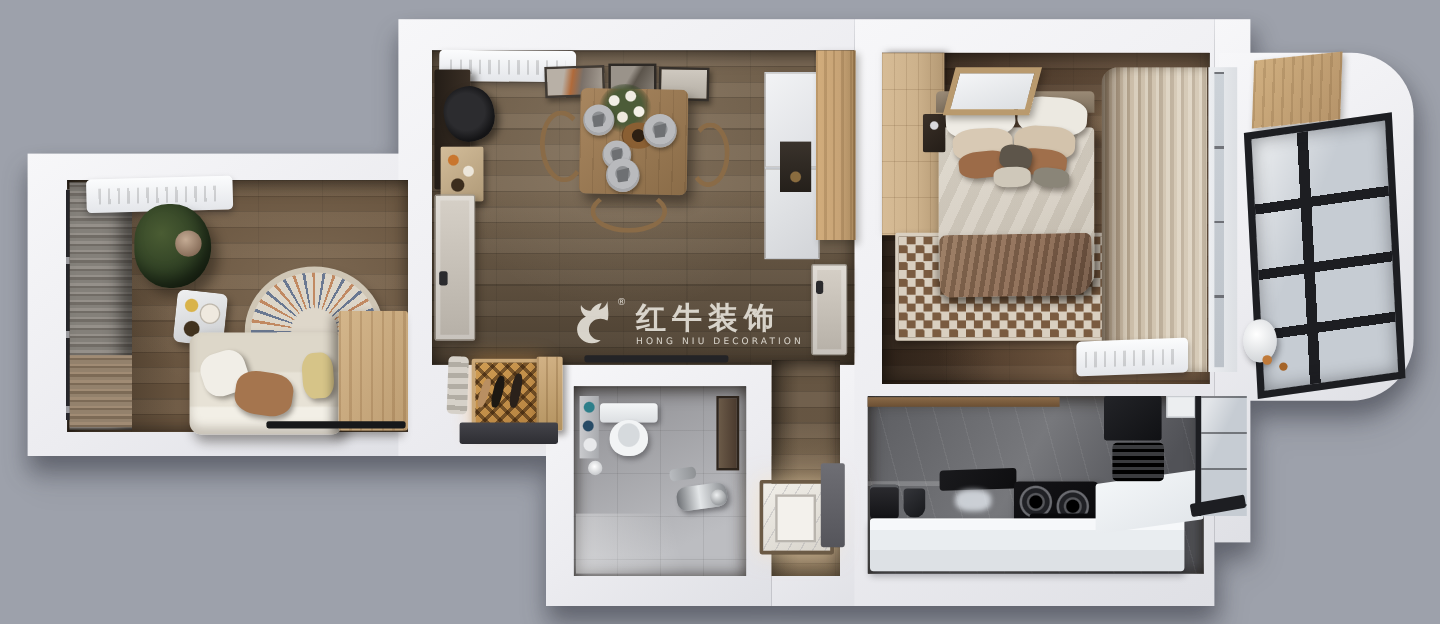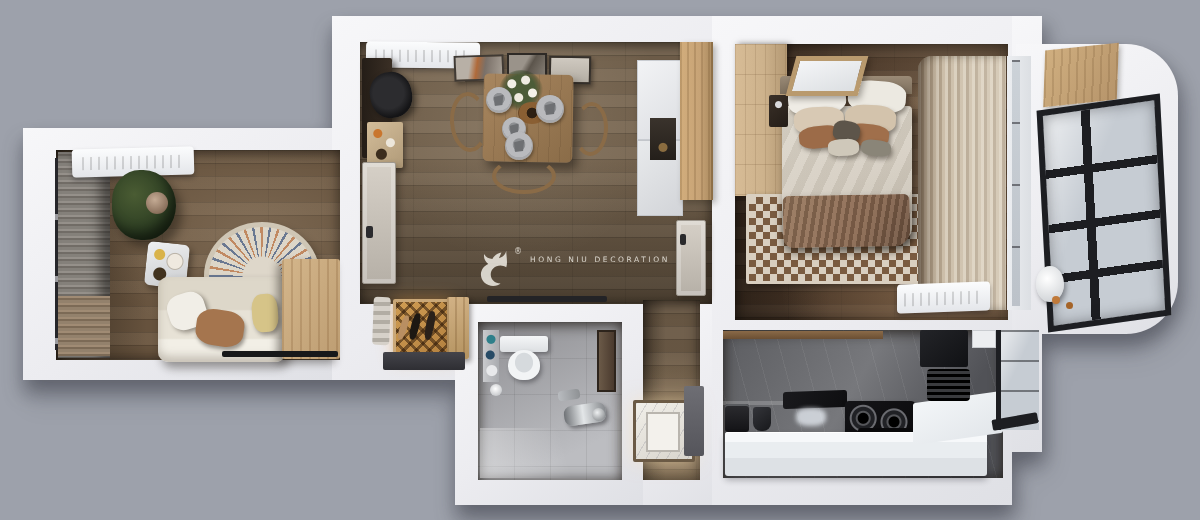--- a/index.html
+++ b/index.html
@@ -454,17 +454,18 @@
   <div class="abs by-stool"></div>
   <div class="abs by-item1"></div>
   <div class="abs by-item2"></div>
 
   <div class="abs watermark">
     <svg class="wm-logo" viewBox="0 0 44 48">
       <path d="M37 3c-1 5-5 8-9 9 2-4 3-7 3-7-5 1-9 4-11 8-4 0-8-2-10-6-1 5 1 9 5 12-5 2-9 7-9 13 0 8 7 14 15 14 4 0 7-1 9-3-7 0-12-5-12-11 0-6 5-11 12-11 2 0 5 1 7 2 2-6 0-13 0-20z"></path>
     </svg>
     <span class="wm-reg">®</span>
     <div class="wm-text">
+      <span class="wm-zh">红牛装饰</span>
       <span class="wm-en">HONG NIU DECORATION</span>
     </div>
   </div>
 
 </div>
 
 </body></html>

